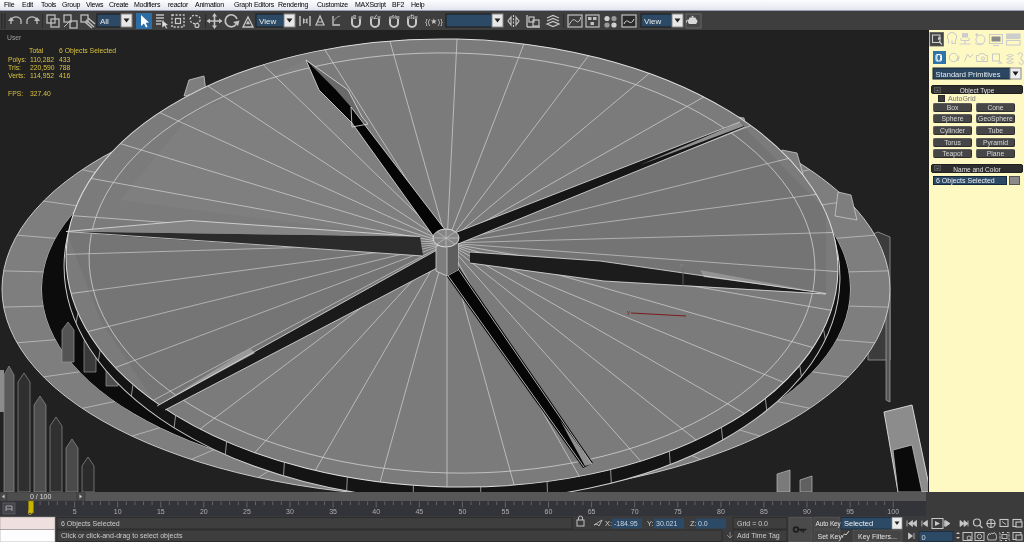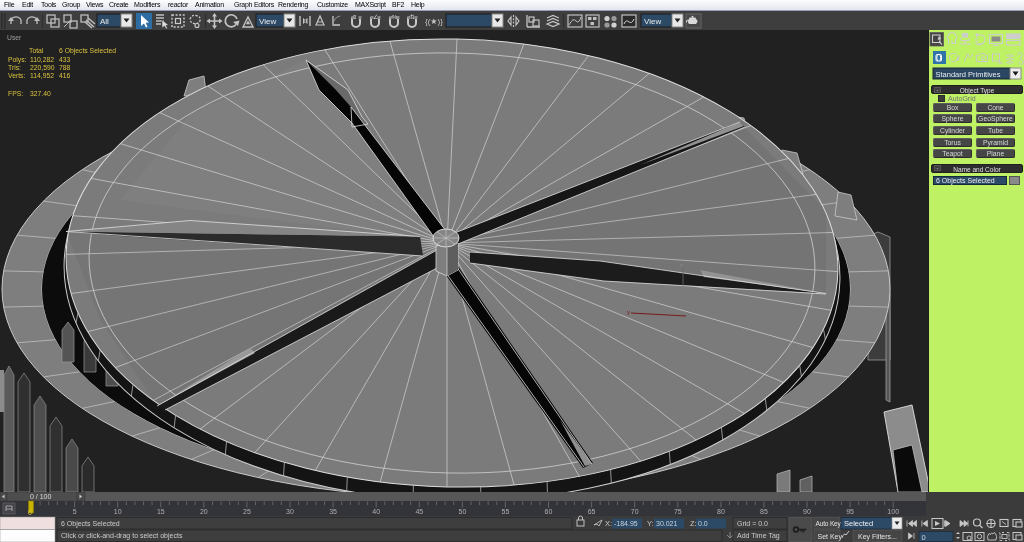--- a/index.html
+++ b/index.html
@@ -186,21 +186,21 @@
     <text x="8" y="39.5" font-size="6.8" fill="#d8c23f">Tris:</text>
     <text x="30" y="39.5" font-size="6.8" fill="#d8c23f">220,590</text>
     <text x="59" y="39.5" font-size="6.8" fill="#d8c23f">788</text>
     <text x="8" y="47.5" font-size="6.8" fill="#d8c23f">Verts:</text>
     <text x="30" y="47.5" font-size="6.8" fill="#d8c23f">114,952</text>
     <text x="59" y="47.5" font-size="6.8" fill="#d8c23f">416</text>
     <text x="8" y="65.5" font-size="6.8" fill="#d8c23f">FPS:</text>
     <text x="30" y="65.5" font-size="6.8" fill="#d8c23f">327.40</text>
   </svg>
 
-<div class="abs" id="panel" style="left:928px;top:30px;width:96px;height:485px;background:#bef264;border-left:1px solid #1e1e1e">
+<div class="abs" id="panel" style="left:928px;top:30px;width:96px;height:485px;background:#fef9c3;border-left:1px solid #1e1e1e">
 <svg width="96" height="160" viewBox="0 0 96 160" style="position:absolute;left:0;top:0">
 <rect x="1" y="2.5" width="13.5" height="13.5" fill="#434343" stroke="#5e5e5e" stroke-width="0.8"></rect>
 <g stroke="#cdcdcd" fill="none" stroke-width="1.1">
 <rect x="3.5" y="5" width="7.5" height="7.5"></rect>
         <path d="M 10 11.5 L 13 14.5"></path>
         <path d="M 9.5 6.5 l 2.8 2.2 l -3.6 1.2 Z" fill="#cdcdcd" stroke="none"></path>
 <path d="M 19.5 13.5 l 0 -3.5 a 4.5 4.5 0 1 1 7 0 l 0 3.5 l -3.5 0 l 0 -3"></path>
 <path d="M 30.5 14 l 11 0 M 36 14 l 0 -3.5 M 32 10.5 l 8 0 M 32 10.5 l 0 -2.5 M 40 10.5 l 0 -2.5"></path>
         <rect x="33.5" y="3.5" width="5" height="3.5" fill="#cdcdcd"></rect>
 <circle cx="51.5" cy="9.5" r="4.5"></circle>

